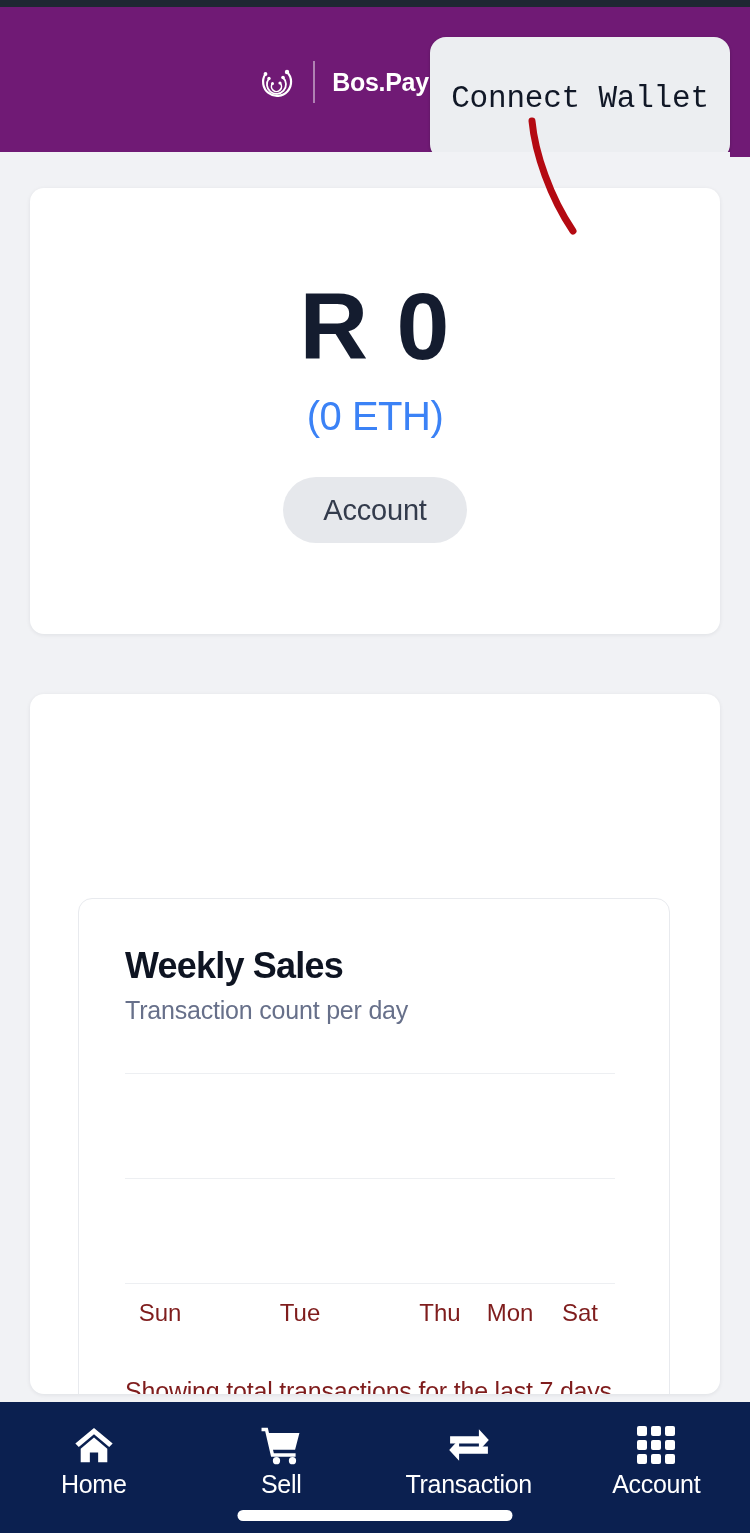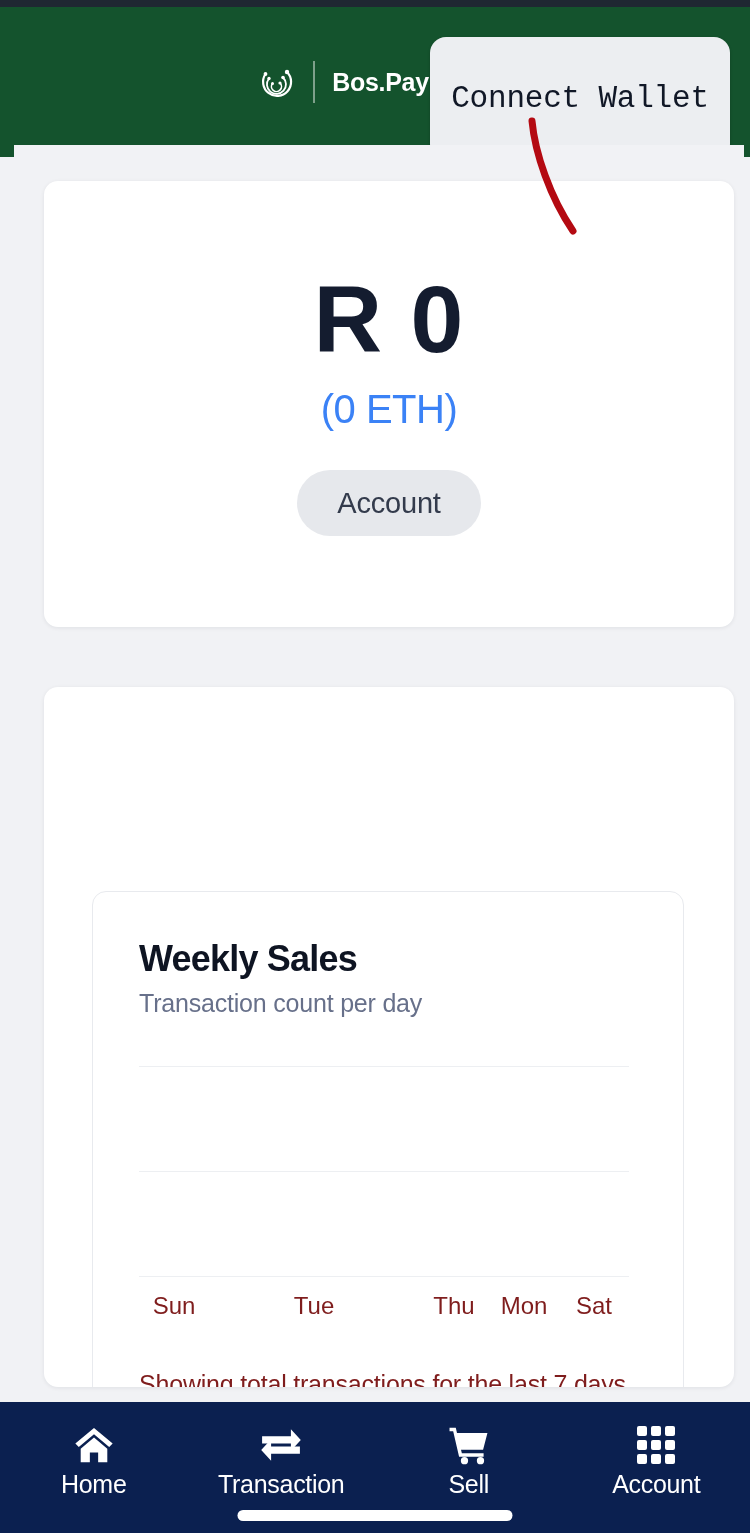--- a/index.html
+++ b/index.html
@@ -24,21 +24,21 @@
     height: 7px;
     background: #1f2732;
   }
 
   
   .header {
     position: absolute;
     top: 7px; left: 0;
     width: 750px;
     height: 150px;
-    background: #14532d;
+    background: #701a75;
     display: flex;
     align-items: center;
     justify-content: center;
   }
 
   .brand {
     display: flex;
     align-items: center;
     gap: 17px;
     margin-left: -65px;
@@ -87,25 +87,24 @@
     top: 115px;
     width: 120px;
     height: 145px;
     pointer-events: none;
     z-index: 40;
   }
 
   
   .content {
     position: absolute;
-    top: 145px; left: 0;
+    top: 152px; left: 0;
     width: 730px;
     height: 1245px;
     background: #f1f2f5;
-    margin-left: 14px;
   }
 
   .card {
     background: #ffffff;
     border-radius: 14px;
     box-shadow: 0 1px 4px rgba(16,24,40,0.08);
   }
 
   .balance-card {
     position: absolute;
@@ -357,41 +356,41 @@
       <svg width="42" height="38" viewBox="0 0 24 22">
         <path d="M12 1.2 L1.2 10.2 L3.2 12.2 L12 4.8 L20.8 12.2 L22.8 10.2 Z" fill="#ffffff"></path>
         <path d="M12 6.6 L4.3 13.1 V21 H9.6 V15.4 H14.4 V21 H19.7 V13.1 Z" fill="#ffffff"></path>
       </svg>
     </span>
     <span class="nav-label">Home</span>
   </button>
 
   <button class="nav-item">
     <span class="nav-icon">
-      <svg width="44" height="36" viewBox="0 0 24 20">
-        <path d="M1.5 5.2 H17.5 V1.2 L23 7.2 L17.5 13.2 V9.2 H1.5 Z" fill="#ffffff"></path>
-        <path d="M22.5 14.8 H6.5 V10.8 L1 16.8 L6.5 22.8 V18.8 H22.5 Z" fill="#ffffff" transform="translate(0,-4)"></path>
-      </svg>
-    </span>
-    <span class="nav-label">Transaction</span>
-  </button>
-
-  <button class="nav-item">
-    <span class="nav-icon">
       <svg width="42" height="40" viewBox="0 0 24 23">
         <path d="M0.8 1.6 H4.4 L5.1 4.6 H22.6 L20.1 14.2 H7.4 L7.9 16.2 H20.4 V18.2 H6.3 L2.9 3.6 H0.8 Z" fill="#ffffff"></path>
         <circle cx="9.4" cy="20.5" r="2.1" fill="#ffffff"></circle>
         <circle cx="18.6" cy="20.5" r="2.1" fill="#ffffff"></circle>
       </svg>
     </span>
     <span class="nav-label">Sell</span>
   </button>
 
   <button class="nav-item">
     <span class="nav-icon">
+      <svg width="44" height="36" viewBox="0 0 24 20">
+        <path d="M1.5 5.2 H17.5 V1.2 L23 7.2 L17.5 13.2 V9.2 H1.5 Z" fill="#ffffff"></path>
+        <path d="M22.5 14.8 H6.5 V10.8 L1 16.8 L6.5 22.8 V18.8 H22.5 Z" fill="#ffffff" transform="translate(0,-4)"></path>
+      </svg>
+    </span>
+    <span class="nav-label">Transaction</span>
+  </button>
+
+  <button class="nav-item">
+    <span class="nav-icon">
       <span class="grid-icon">
         <span></span>
           <span></span>
           <span></span>
         <span></span>
           <span></span>
           <span></span>
         <span></span>
           <span></span>
           <span></span>

